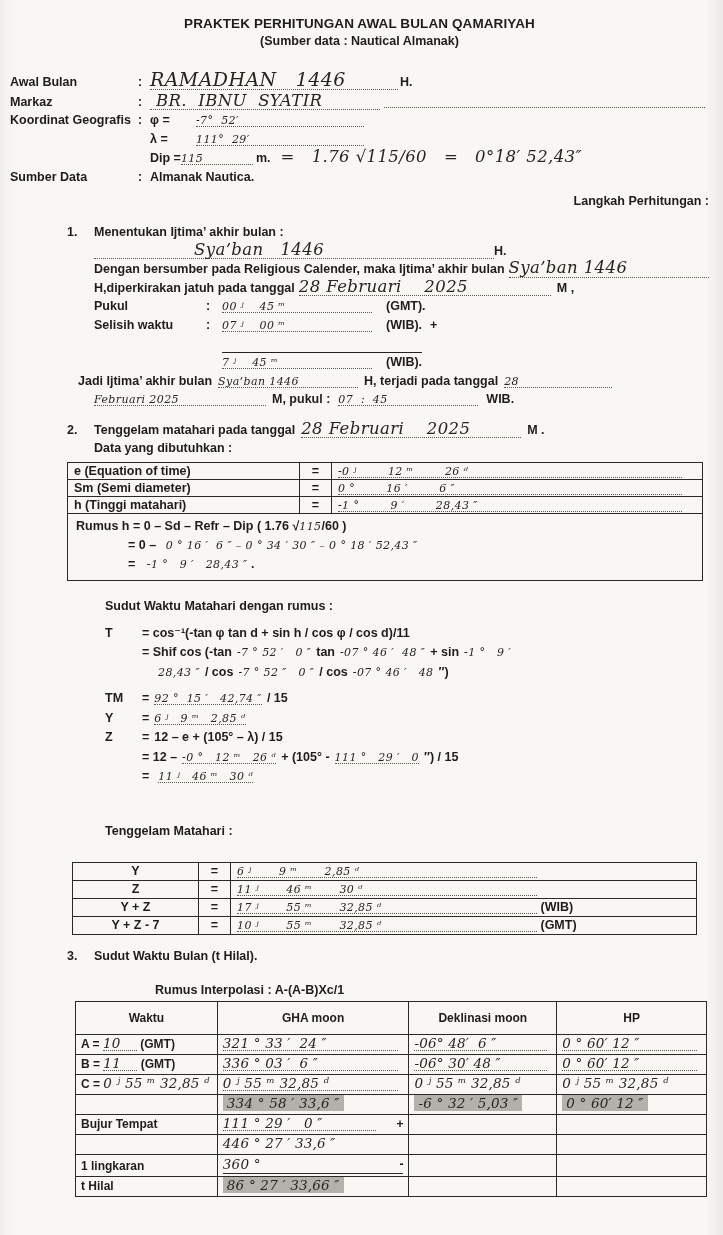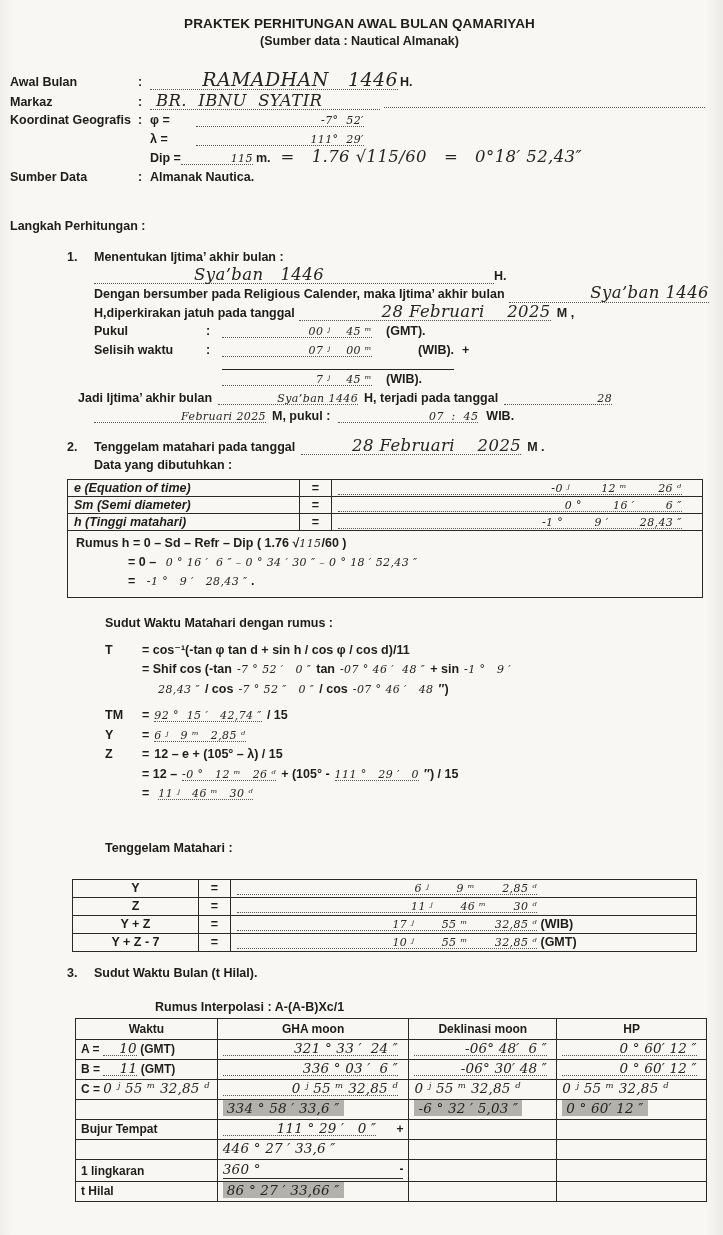--- a/index.html
+++ b/index.html
@@ -22,42 +22,42 @@
   .hand {
     font-family:"DejaVu Serif","DejaVu Sans",serif;
     font-style:italic; font-weight:400;
     color:#26241f; white-space:pre; letter-spacing:.4px;
     font-size:11px; line-height:1;
   }
   .hand.lg { font-size:19px; }
   .hand.md { font-size:16.5px; }
 
   .r { display:flex; align-items:baseline; }
-  .dotl { border-bottom:1.4px dotted #5a564f; display:inline-block; text-align:right; }
+  .dotl { border-bottom:1.4px dotted #5a564f; display:inline-block; text-align:left; }
   .fill { flex:1; border-bottom:1.4px dotted #5a564f; align-self:flex-end; margin:0 4px 3px 4px; height:1px; }
 
   .info { margin-top:22px; }
   .info .r { line-height:17.5px; margin-top:1px; }
   .info .lbl { width:128px; flex:none; }
   .info .col { width:12px; flex:none; }
 
-  .langkah { margin-top:33px; }
+  .langkah { margin-top:8px;text-align:right; }
 
   .step { margin-left:57px; margin-top:15px; }
   .step .num { display:inline-block; width:27px; }
   .s1line { line-height:18.5px; }
   .fcol { display:inline-block; width:112px; }
   .ccol { display:inline-block; width:16px; }
-  .sumline { display:inline-flex; align-items:baseline; border-bottom:1.6px solid #24231f; padding-bottom:10px;gap:32px; }
+  .sumline { display:inline-flex; align-items:baseline; border-bottom:1.6px solid #24231f; padding-bottom:18px; }
 
   table { border-collapse:collapse; background:transparent; }
   td { border:1.4px solid #2b2a27; padding:1px 6px; vertical-align:bottom; }
 
   .t2 { margin-left:57px; margin-top:4px; width:636px; }
-  .t2 .tl { width:232px;font-style:italic; }
+  .t2 .tl { width:232px; }
   .t2 .te { width:32px; text-align:center; }
   .t2 .rumuscell { padding:3px 8px 6px 8px; }
   .t2 .rline { line-height:19px; }
   .t2 .rindent { margin-left:52px; }
 
   .sudut { margin-left:95px; margin-top:18px; }
   .fline { display:flex; align-items:baseline; margin-top:2px; line-height:17.5px; }
   .flab { width:32px; flex:none; }
   .gap8 { margin-top:9px; }
   .fline span { margin-right:5px; }
@@ -67,21 +67,21 @@
   .tt .tl { width:126px; text-align:center; }
   .tt .te { width:32px; text-align:center; }
   .tt td { padding:1px 6px 2px 6px; }
 
   .step3h { margin-top:14px; }
   .rumus-int { margin-left:145px; margin-top:20px; }
   .t3 { margin-left:65px; margin-top:4px; width:632px; font-size:12px; }
   .t3 td { padding:1px 5px 2px 5px; line-height:16px; }
   .t3 .c1 { width:142px; } .t3 .c2 { width:192px; } .t3 .c3 { width:148px; } .t3 .c4 { width:150px; }
   .t3 .hand { font-size:13.5px; letter-spacing:.2px; }
-  .t3 .hdr { text-align:center; padding:2px 4px; }
+  .t3 .hdr { text-align:center; padding:8px 4px; }
   .shade { background:#b3b1ab; padding:0 4px; }
   .opright { float:right; }
   .subline { display:flex; justify-content:space-between; align-items:flex-end; border-bottom:1.7px solid #2b2a27; padding-bottom:1px; }
 </style>
 </head>
 <body>
 
 <div class="page">
 
   <div class="center">

